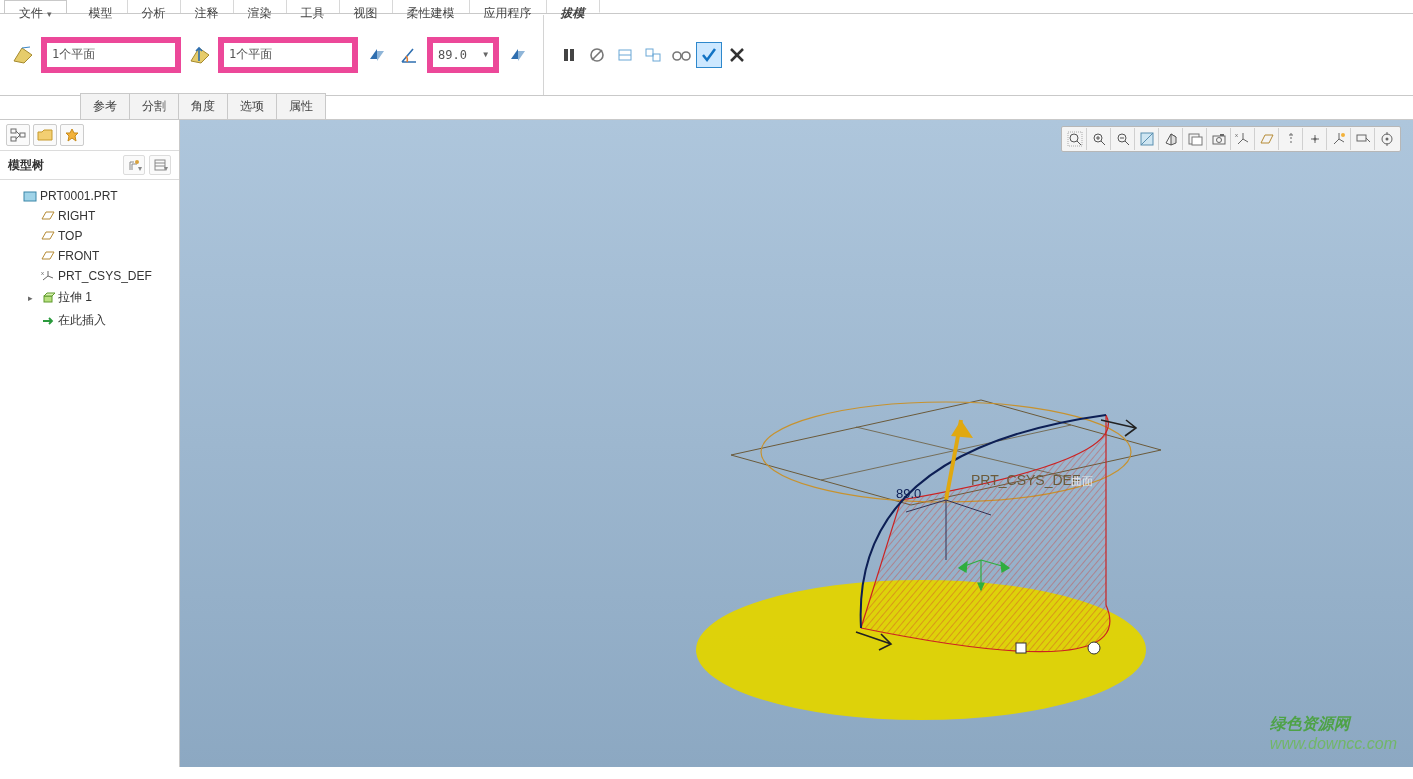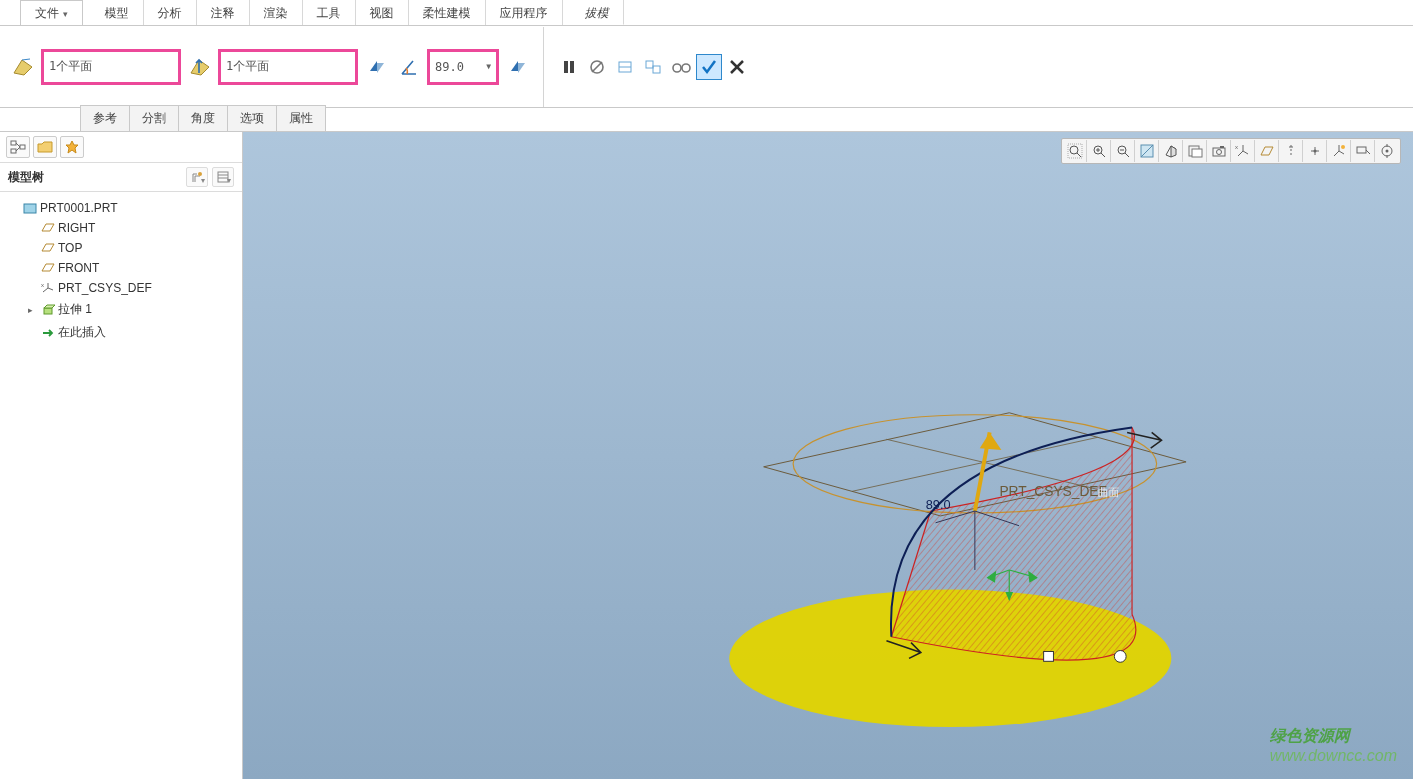--- a/index.html
+++ b/index.html
@@ -1,37 +1,37 @@
 <!DOCTYPE html>
 <html><head>
 <meta charset="utf-8">
 <style>
   * { box-sizing: border-box; margin: 0; padding: 0; font-family: "Microsoft YaHei", Arial, sans-serif; }
   body { width: 1413px; height: 779px; background: #fff; overflow: hidden; font-size: 12px; color: #333; }
-  .menubar { display: flex; align-items: stretch; background: #fff; border-bottom: 1px solid #c9c9c9; height: 26px; padding-left: 20px; }
+  .menubar { display: flex; align-items: stretch; background: #fff; border-bottom: 1px solid #c9c9c9; height: 14px; padding-left: 4px; }
   .menubar .mitem { padding: 5px 14px 4px; border-right: 1px solid #d8d8d8; cursor: pointer; color: #444; position: relative; }
   .menubar .mitem.file { border: 1px solid #c9c9c9; border-bottom: none; margin-right: 8px; padding: 4px 14px; }
   .menubar .mitem.file::after { content: "▾"; font-size: 9px; margin-left: 4px; color:#666;}
-  .menubar .mitem.active { border-bottom: 1px solid #fff; font-style: italic; font-weight: normal; background: #fff; margin-left: 8px; }
+  .menubar .mitem.active { border-bottom: 1px solid #fff; font-style: italic; font-weight: bold; background: #fff; }
   .ribbon { display: flex; align-items: center; height: 82px; border-bottom: 1px solid #c9c9c9; padding: 0 10px; gap: 6px; }
   .ribbon .field { display: flex; align-items: center; gap: 5px; }
   .ribbon .iconbox { width: 26px; height: 26px; display:flex; align-items:center; justify-content:center; cursor:pointer; }
-  .ribbon input, .ribbon .combo { height: 36px; border: 3px solid #ec4899; padding: 8px 5px; font-size: 12px; font-family: monospace; color:#555; background:#fff; }
+  .ribbon input, .ribbon .combo { height: 36px; border: 6px solid #ec4899; padding: 8px 5px; font-size: 12px; font-family: monospace; color:#555; background:#fff; }
   .ribbon input.plane { width: 140px; }
   .ribbon .combo { width: 72px; display:flex; align-items:center; justify-content:space-between; }
   .ribbon .combo span { font-family: monospace; }
   .ribbon .combo .dd { font-size:8px; color:#666; }
   .vsep { width: 1px; height: 80px; background: #d4d4d4; margin: 0 6px; }
   .ctrlbar { display:flex; align-items:center; gap:2px; }
   .ctrlbar .btn { width: 26px; height: 26px; display:flex; align-items:center; justify-content:center; cursor:pointer; border:1px solid transparent; }
   .ctrlbar .btn.sel { border:1px solid #2e88cc; background:#cde8ff; }
   .subtabs { display:flex; padding-left: 80px; border-bottom: 1px solid #c9c9c9; height:24px; align-items:flex-end; }
   .subtabs .st { padding: 4px 12px; border:1px solid #c9c9c9; border-bottom:none; margin-right:-1px; background:#f3f3f3; cursor:pointer; color:#444; font-size:12px; }
   .main { display:flex; height: calc(779px - 26px - 82px - 24px); }
-  .side { width: 243px; border-right:1px solid #c9c9c9; background:#fff; display:flex; flex-direction:column; }
+  .side { width: 180px; border-right:1px solid #c9c9c9; background:#fff; display:flex; flex-direction:column; }
   .side-icons { display:flex; gap:3px; padding:4px 6px; border-bottom:1px solid #dcdcdc; }
   .side-icons .sbtn { width:24px; height:22px; border:1px solid #ccc; border-radius:2px; display:flex; align-items:center; justify-content:center; background:#fafafa; cursor:pointer; }
   .side-head { display:flex; align-items:center; justify-content:space-between; padding:4px 8px; border-bottom:1px solid #dcdcdc; }
   .side-head .tools { display:flex; gap:4px; }
   .side-head .tools .tb { width:22px; height:20px; display:flex; align-items:center; justify-content:center; cursor:pointer; border:1px solid #dcdcdc; border-radius:2px; background:#fafafa; position:relative; }
   .side-head .tools .tb::after{ content:"▾"; font-size:8px; position:absolute; right:2px; bottom:1px; color:#888;}
   .tree { padding: 6px 4px; }
   .tree .row { display:flex; align-items:center; gap:2px; padding:3px 2px 3px 6px; cursor:pointer; color:#333; }
   .tree .row .exp { width:10px; font-size:9px; color:#666; }
   .tree .row .ico { width:16px; height:14px; display:flex; align-items:center; justify-content:center; }

